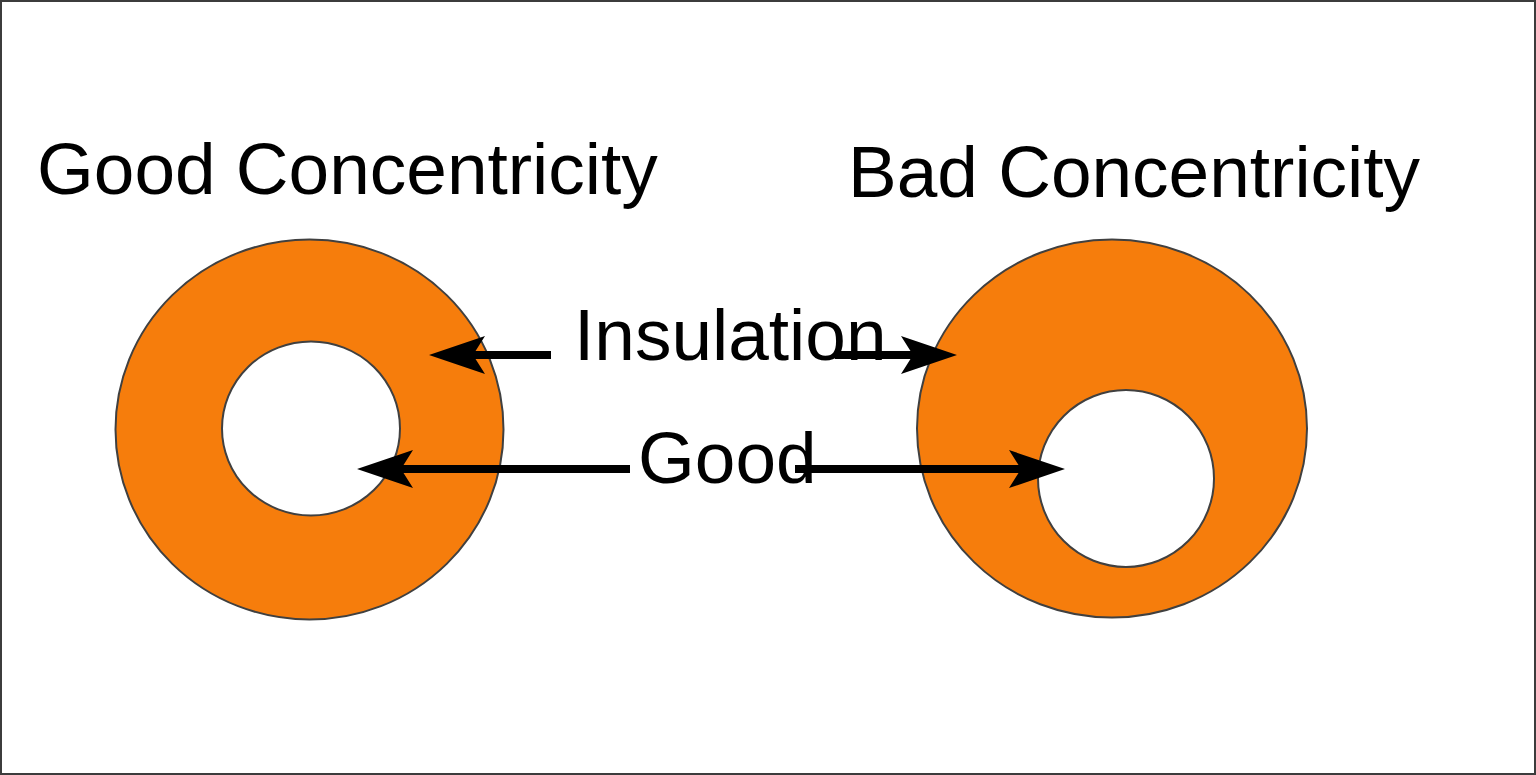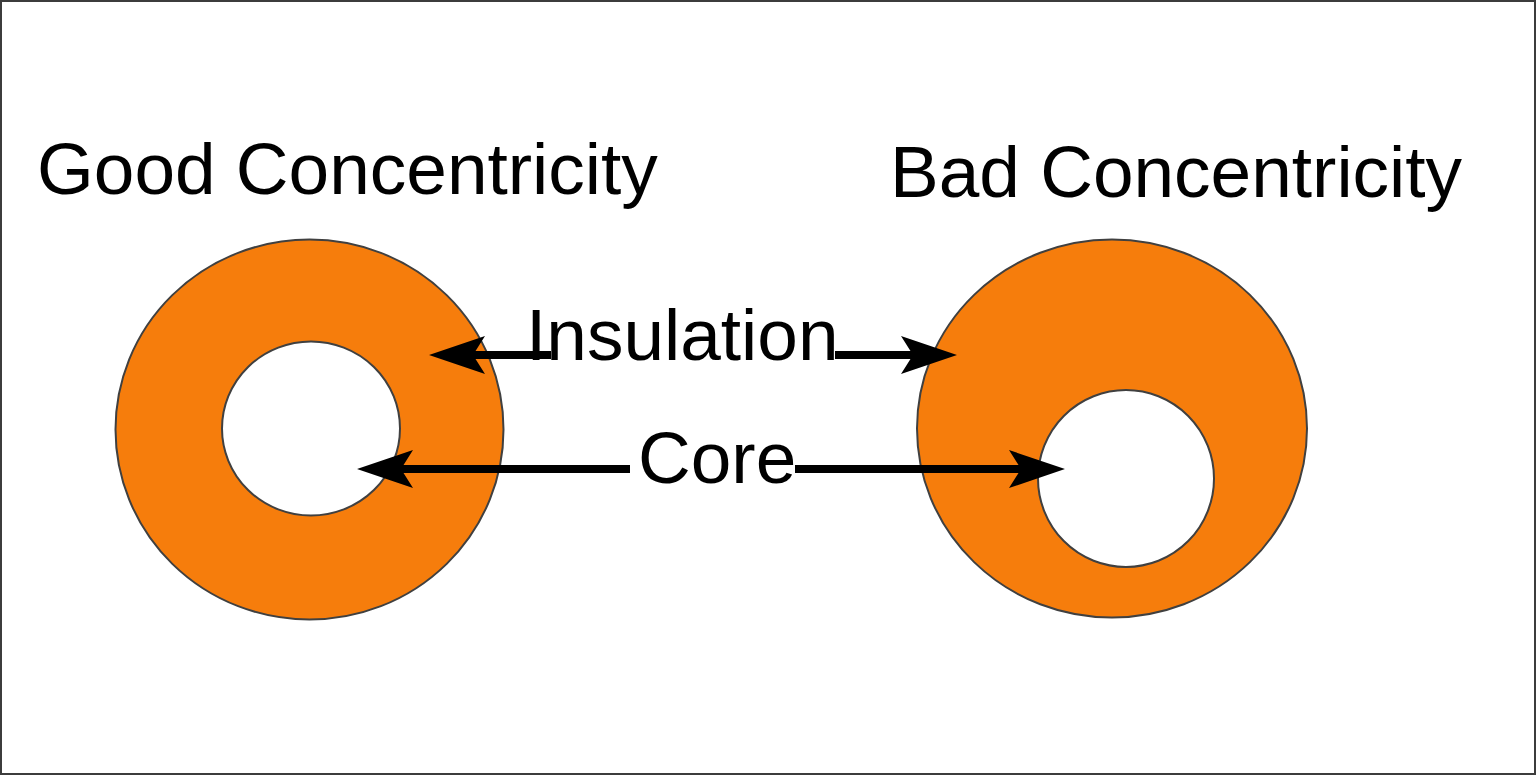--- a/index.html
+++ b/index.html
@@ -86,20 +86,20 @@
     </g>
 
     <g>
       <line class="arrow-line" x1="793" y1="467" x2="1019" y2="467"></line>
       <polygon class="arrow-head" points="1063,467 1007,448 1019,467 1007,486"></polygon>
     </g>
   </svg>
 
   <div class="label" style="left:35px;  top:130px;">Good Concentricity</div>
 
-  <div class="label" style="left:846px; top:133px;margin-left:42px;">Bad Concentricity</div>
+  <div class="label" style="left:846px; top:133px;">Bad Concentricity</div>
 
-  <div class="label" style="left:524px; top:296px;">Insulation</div>
+  <div class="label" style="left:572px; top:296px;">Insulation</div>
 
-  <div class="label" style="left:636px; top:419px;">Core</div>
+  <div class="label" style="left:636px; top:419px;">Good</div>
 
 
 </div>
 
 </body></html>

